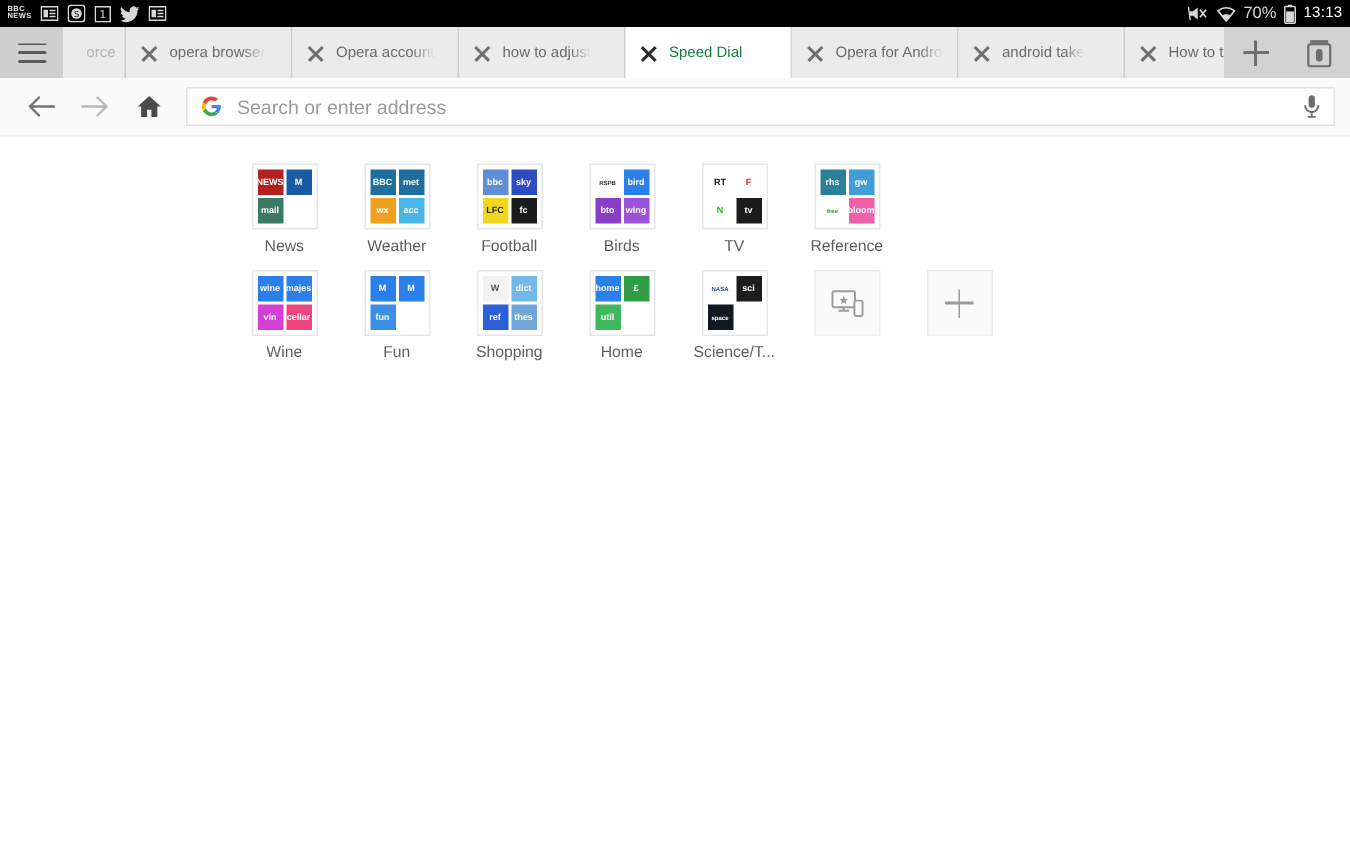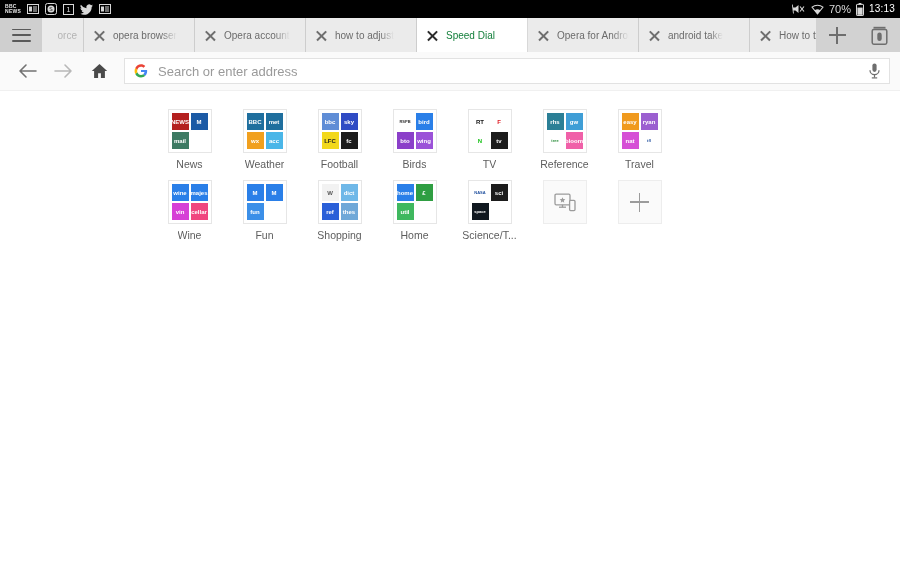--- a/index.html
+++ b/index.html
@@ -331,29 +331,20 @@
     <div class="sd-cell">
       <div class="folder">
         <span class="mini" style="background:#2b7f96">rhs</span>
         <span class="mini" style="background:#3f9ed6">gw</span>
         <span class="mini" style="background:#ffffff;color:#2f8f3f;font-size:4px">tree</span>
         <span class="mini" style="background:#f060a8">bloom</span>
       </div>
       <span class="sd-label">Reference</span>
     </div>
 
-    <div class="sd-cell">
-      <div class="folder">
-        <span class="mini" style="background:#f09a1e">easy</span>
-        <span class="mini" style="background:#9b5fd0">ryan</span>
-        <span class="mini" style="background:#d64fd6">nat</span>
-        <span class="mini" style="background:#ffffff;color:#1f4f9e;font-size:4px">tfl</span>
-      </div>
-      <span class="sd-label">Travel</span>
-    </div>
   </div>
 
   <div class="sd-row">
     <div class="sd-cell">
       <div class="folder">
         <span class="mini" style="background:#2a7fe8">wine</span>
         <span class="mini" style="background:#2a7fe8">majes</span>
         <span class="mini" style="background:#d63fd6">vin</span>
         <span class="mini" style="background:#f0467f">cellar</span>
       </div>

